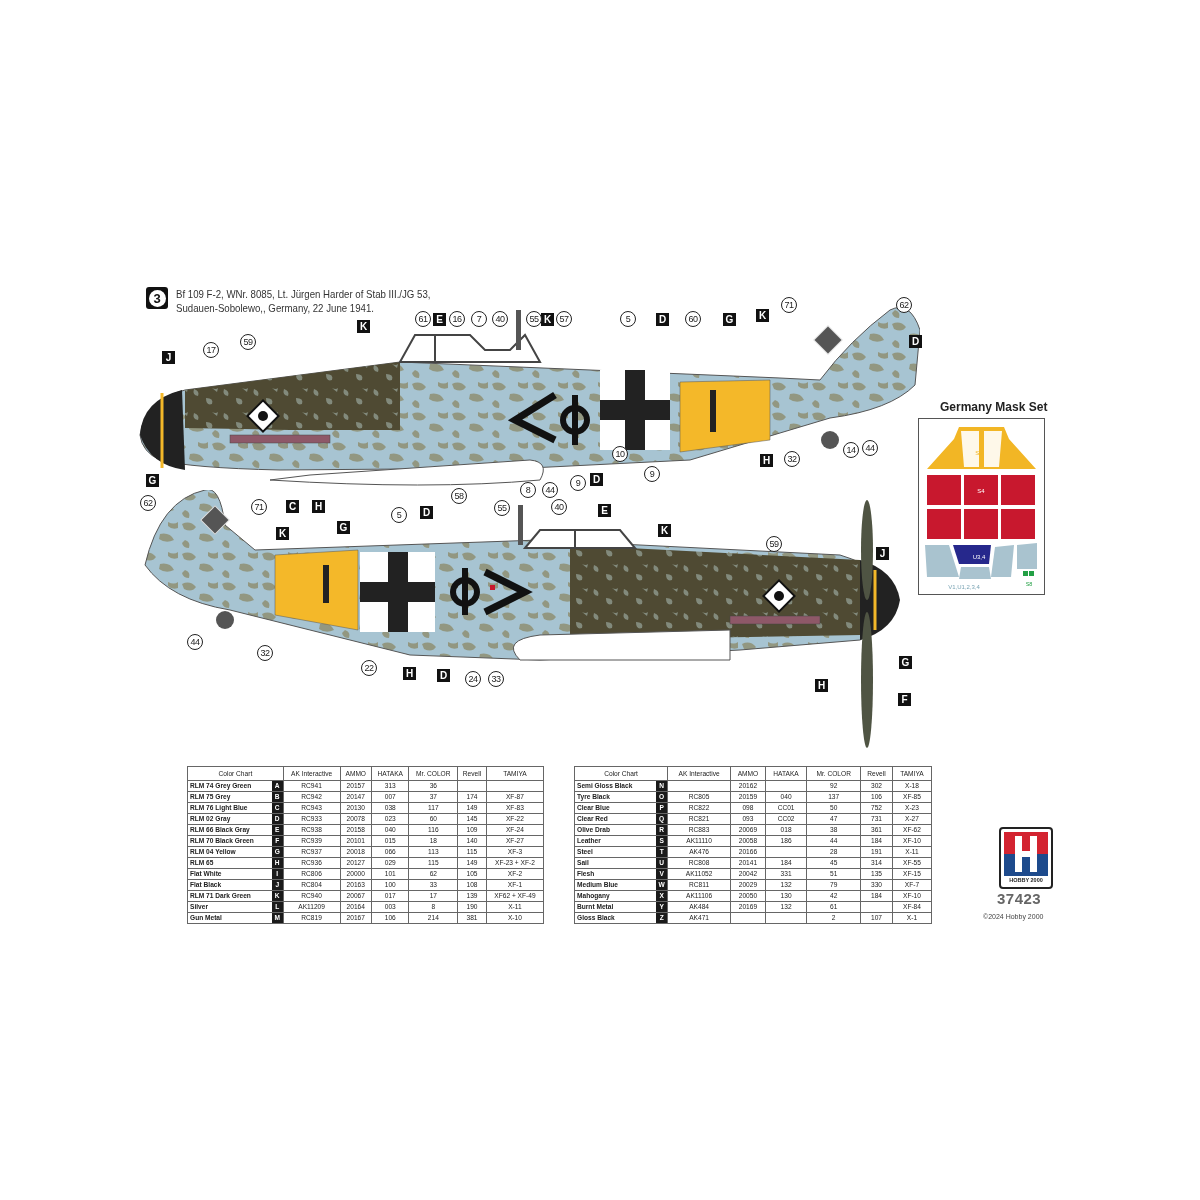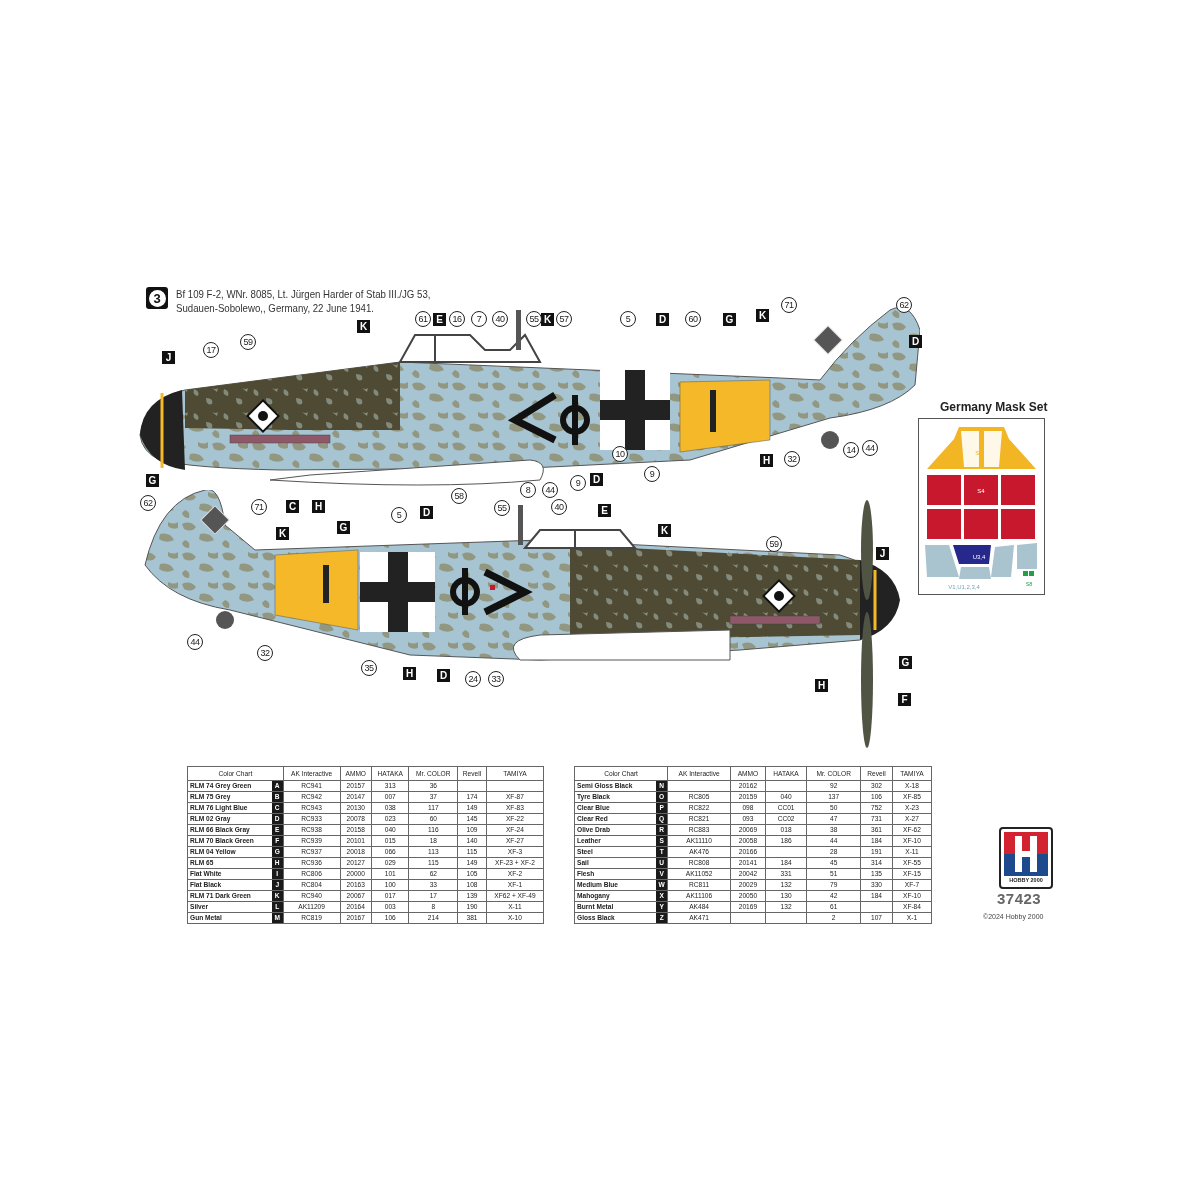--- a/index.html
+++ b/index.html
@@ -178,21 +178,21 @@
 
   <div class="callout-num" style="left:140px;top:495px">62</div>
   <div class="callout-num" style="left:251px;top:499px">71</div>
   <div class="callout-num" style="left:391px;top:507px">5</div>
   <div class="callout-num" style="left:451px;top:488px">58</div>
   <div class="callout-num" style="left:494px;top:500px">55</div>
   <div class="callout-num" style="left:551px;top:499px">40</div>
   <div class="callout-num" style="left:766px;top:536px">59</div>
   <div class="callout-num" style="left:187px;top:634px">44</div>
   <div class="callout-num" style="left:257px;top:645px">32</div>
-  <div class="callout-num" style="left:361px;top:660px">35</div>
+  <div class="callout-num" style="left:361px;top:660px">22</div>
   <div class="callout-num" style="left:465px;top:671px">24</div>
   <div class="callout-num" style="left:488px;top:671px">33</div>
 </div>
 
 <div class="abs mask-title">Germany Mask Set</div>
 <div class="abs mask-box">
   <svg width="125" height="175" viewBox="0 0 125 175">
     <path d="M8 50 L35 20 L40 8 L85 8 L90 20 L117 50z" fill="#f2b625"></path>
     <path d="M42 12 L60 12 L60 48 L45 48z M65 12 L83 12 L80 48 L65 48z" fill="#fff" opacity=".9"></path>
     <text x="60" y="36" font-size="6" fill="#f2b625" text-anchor="middle">S3</text>

